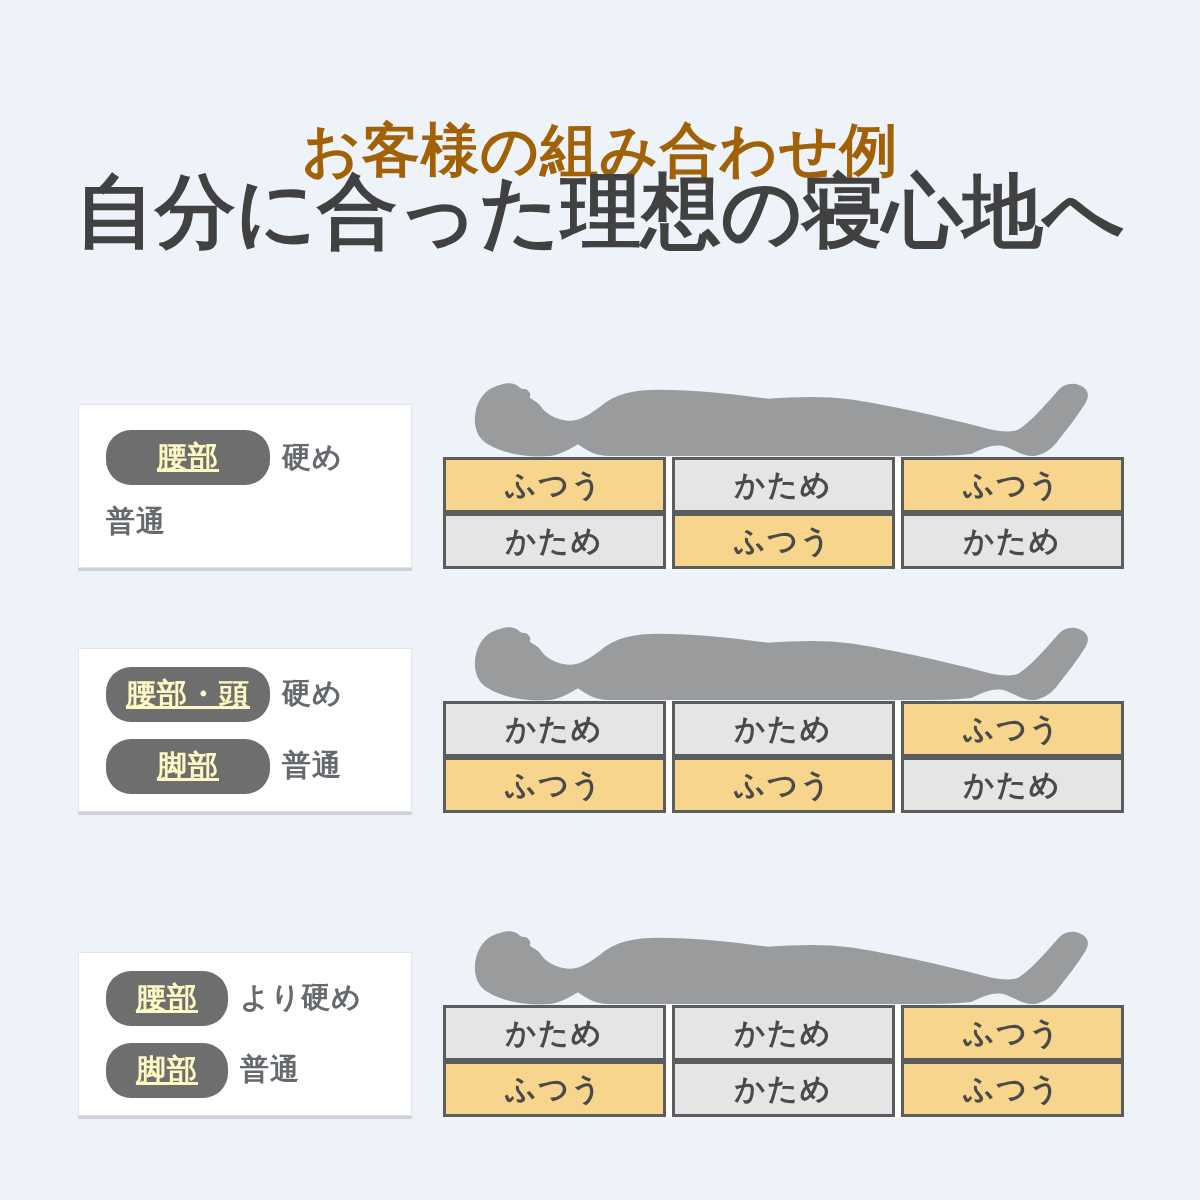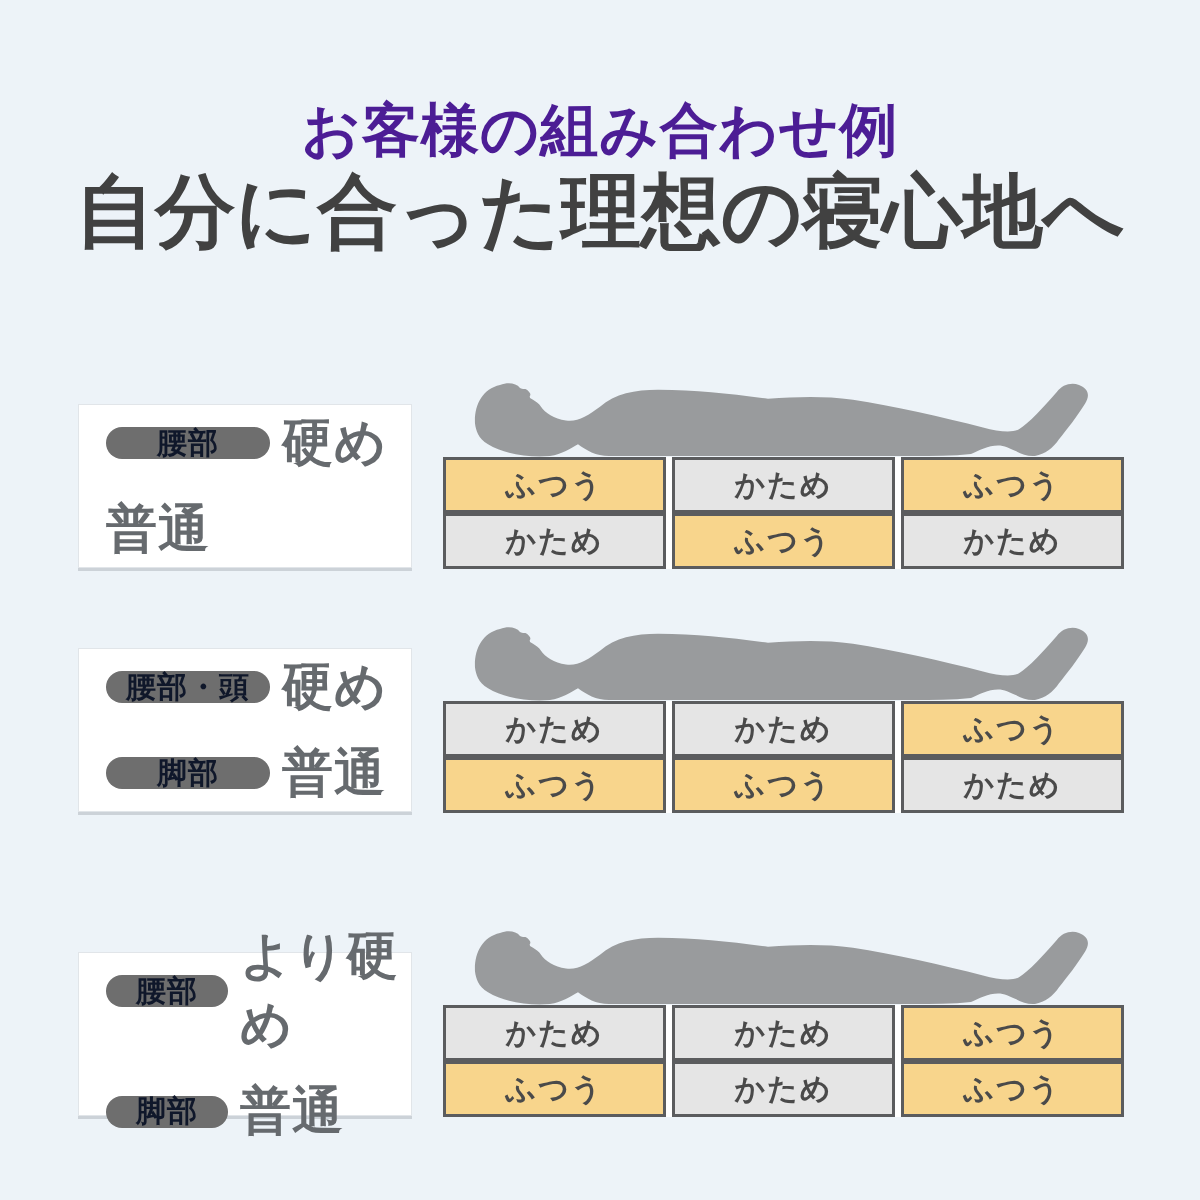--- a/index.html
+++ b/index.html
@@ -4,22 +4,22 @@
 <style>
   html,body{margin:0;padding:0;}
   .page{
     position:relative;
     width:1200px;height:1200px;
     background:#edf3f8;
     overflow:hidden;
     font-family:"Liberation Sans","DejaVu Sans",sans-serif;
   }
   .subtitle{
-    position:absolute;top:92px;left:0;width:1200px;
-    text-align:center;font-size:58px;font-weight:700;color:#4c1d95;
+    position:absolute;top:112px;left:0;width:1200px;
+    text-align:center;font-size:58px;font-weight:700;color:#a16207;
     letter-spacing:1px;
   }
   .title{
     position:absolute;top:159px;left:0;width:1200px;
     text-align:center;font-size:80px;font-weight:700;color:#414141;
     letter-spacing:0px;
   }
   .section{position:absolute;left:0;width:1200px;height:200px;}
   .section.s1{top:380px;}
   .section.s2{top:624px;}
@@ -27,28 +27,28 @@
 
   .label-box{
     position:absolute;left:78px;top:24px;width:334px;height:164px;
     background:#ffffff;border:1px solid #e1e5e9;box-sizing:border-box;
     box-shadow:0 3px 0 #ccd2d8;
     display:flex;flex-direction:column;justify-content:center;gap:17px;
     padding-left:27px;
   }
   .label-row{display:flex;align-items:center;gap:12px;}
   .pill{
-    min-width:164px;height:32px;box-sizing:border-box;
+    min-width:164px;height:55px;box-sizing:border-box;
     background:#6e6e6e;border-radius:25px;
-    color:#0f172a;font-size:30px;font-weight:700;
+    color:#fef9c3;font-size:30px;font-weight:700;
     display:flex;align-items:center;justify-content:center;
-    padding:0 8px;letter-spacing:1px;
+    padding:0 8px;letter-spacing:1px;text-decoration:underline;
   }
   .pill.narrow{min-width:122px;}
-  .label-value{font-size:51px;font-weight:700;color:#666a6e;letter-spacing:1px;}
+  .label-value{font-size:29px;font-weight:700;color:#666a6e;letter-spacing:1px;}
 
   .body-svg{position:absolute;left:473px;top:0;width:625px;height:77px;display:block;}
 
   .grid{
     position:absolute;left:443px;top:77px;width:681px;background:#ffffff;text-align:right;
   }
   .grid-row{display:flex;gap:6px;}
   .cell{
     width:223px;height:56px;box-sizing:border-box;
     border:3px solid #5b5c5e;

